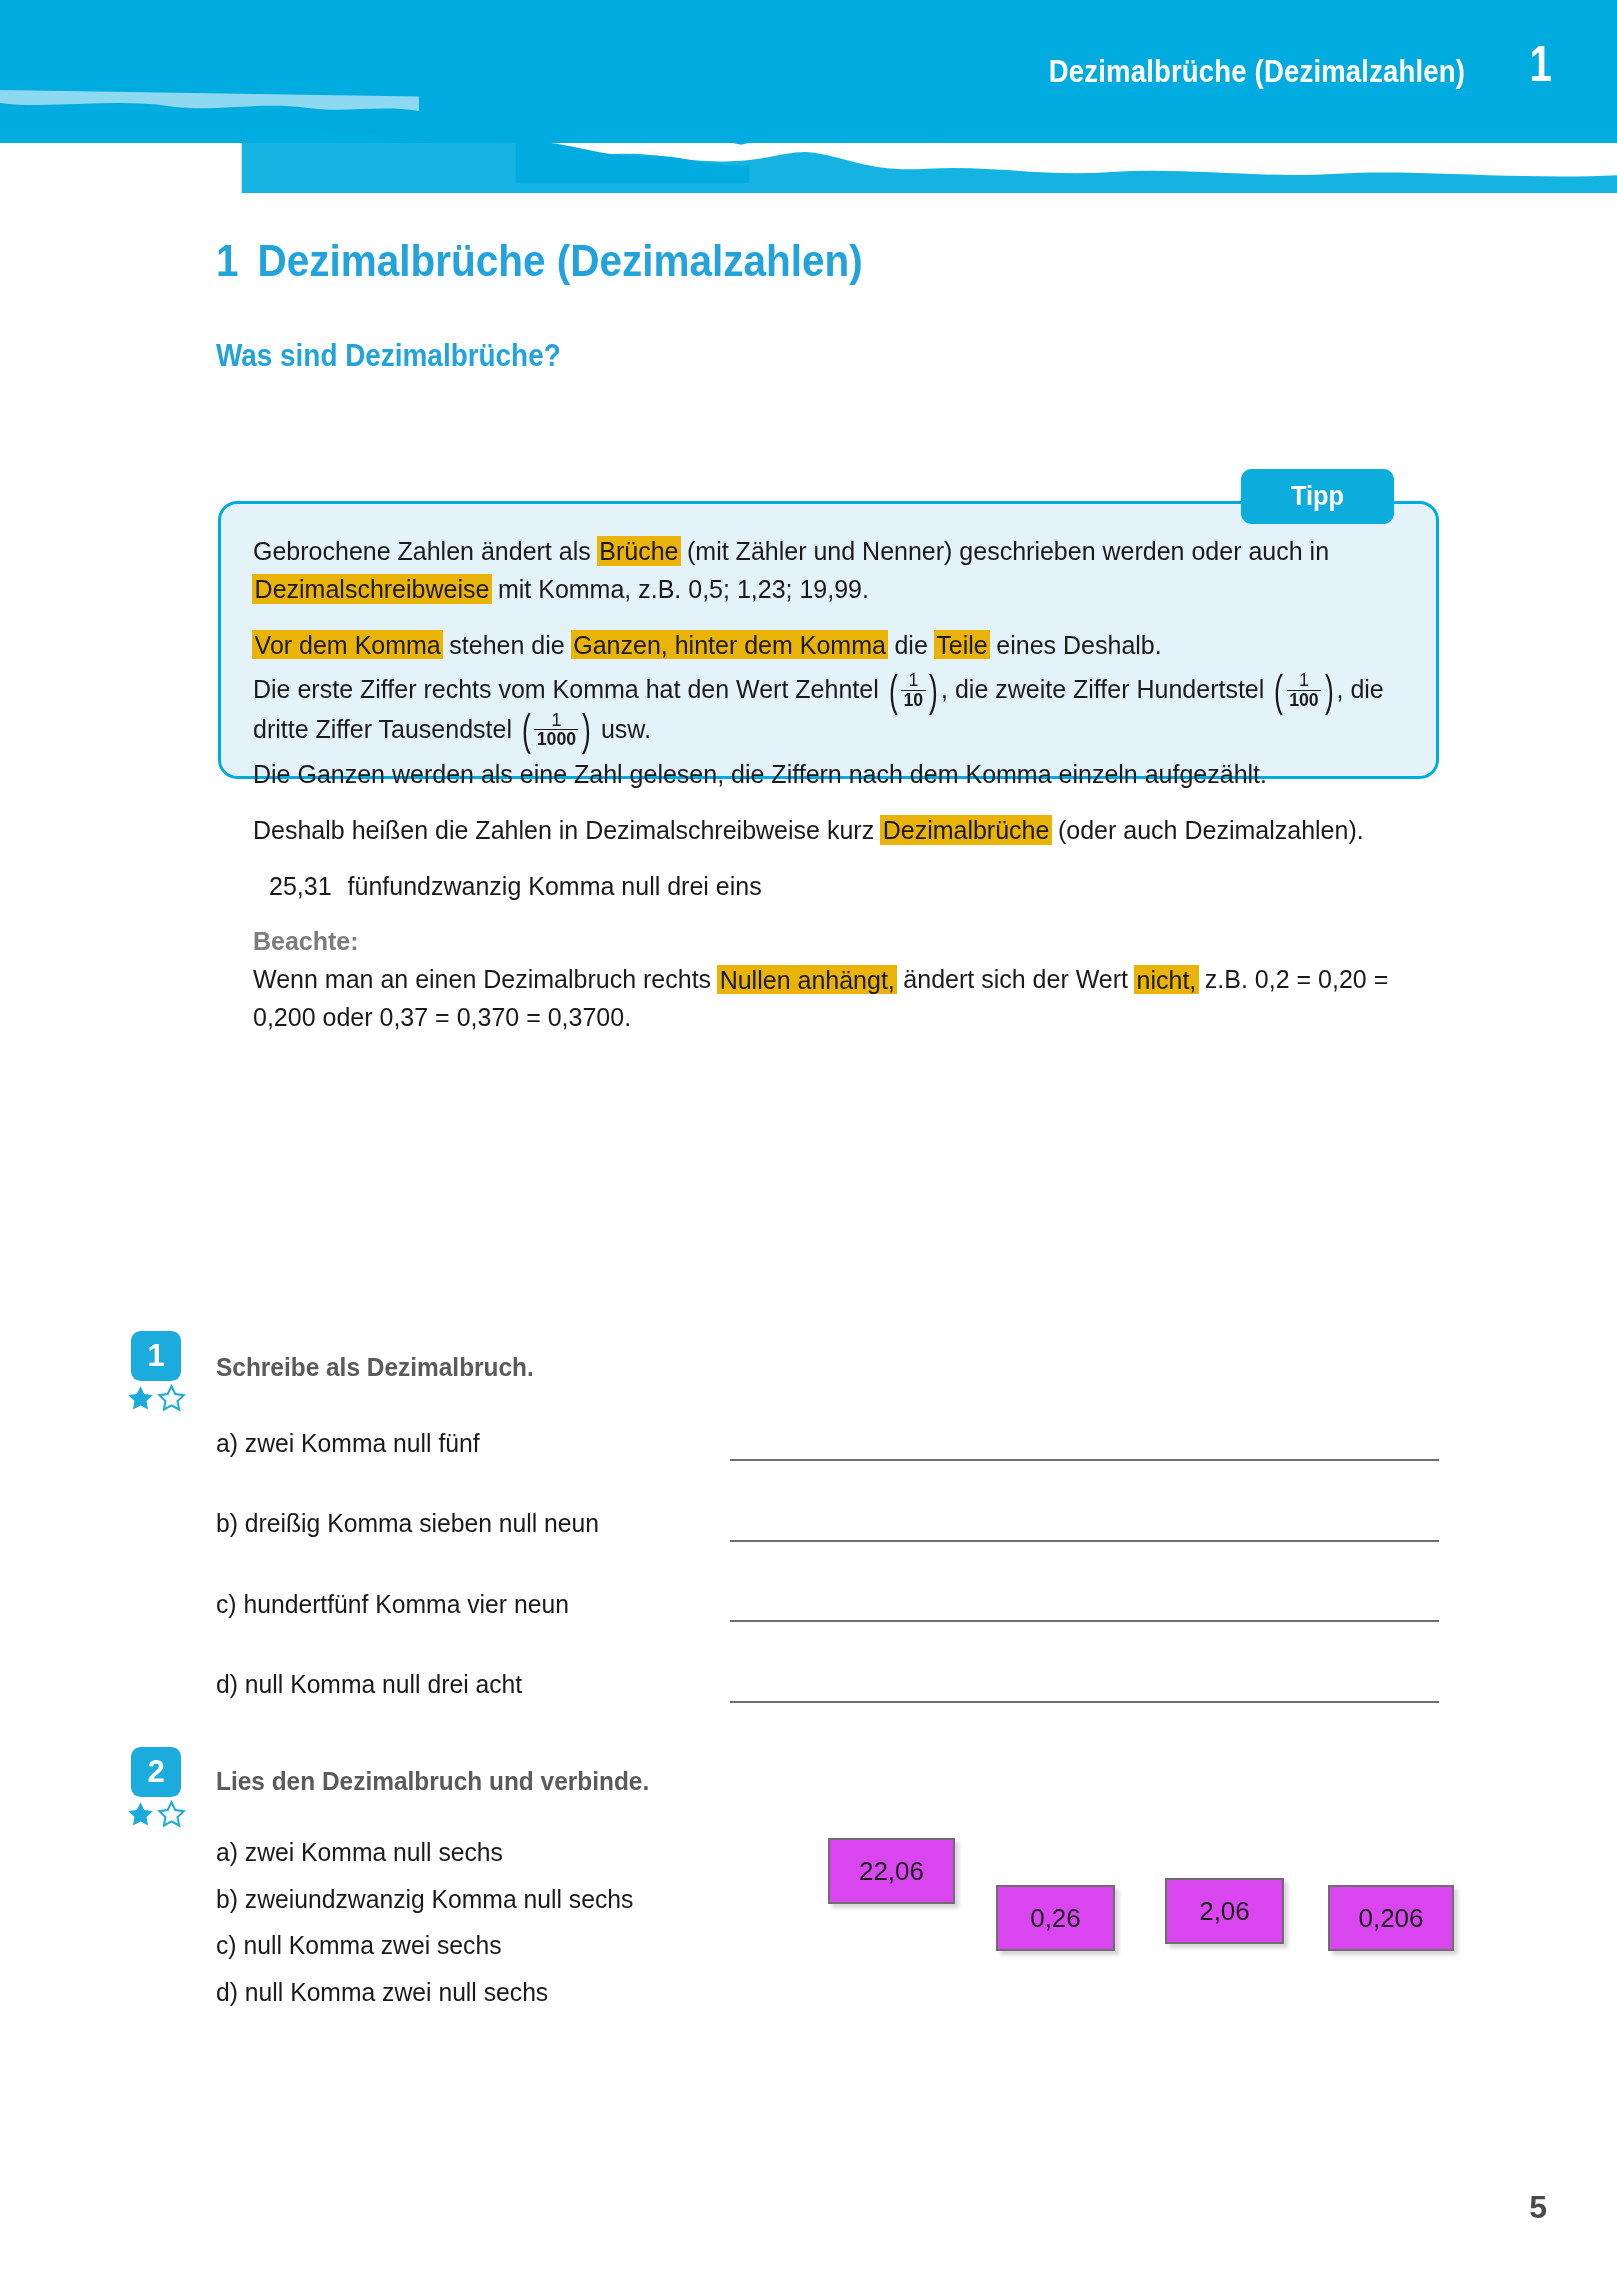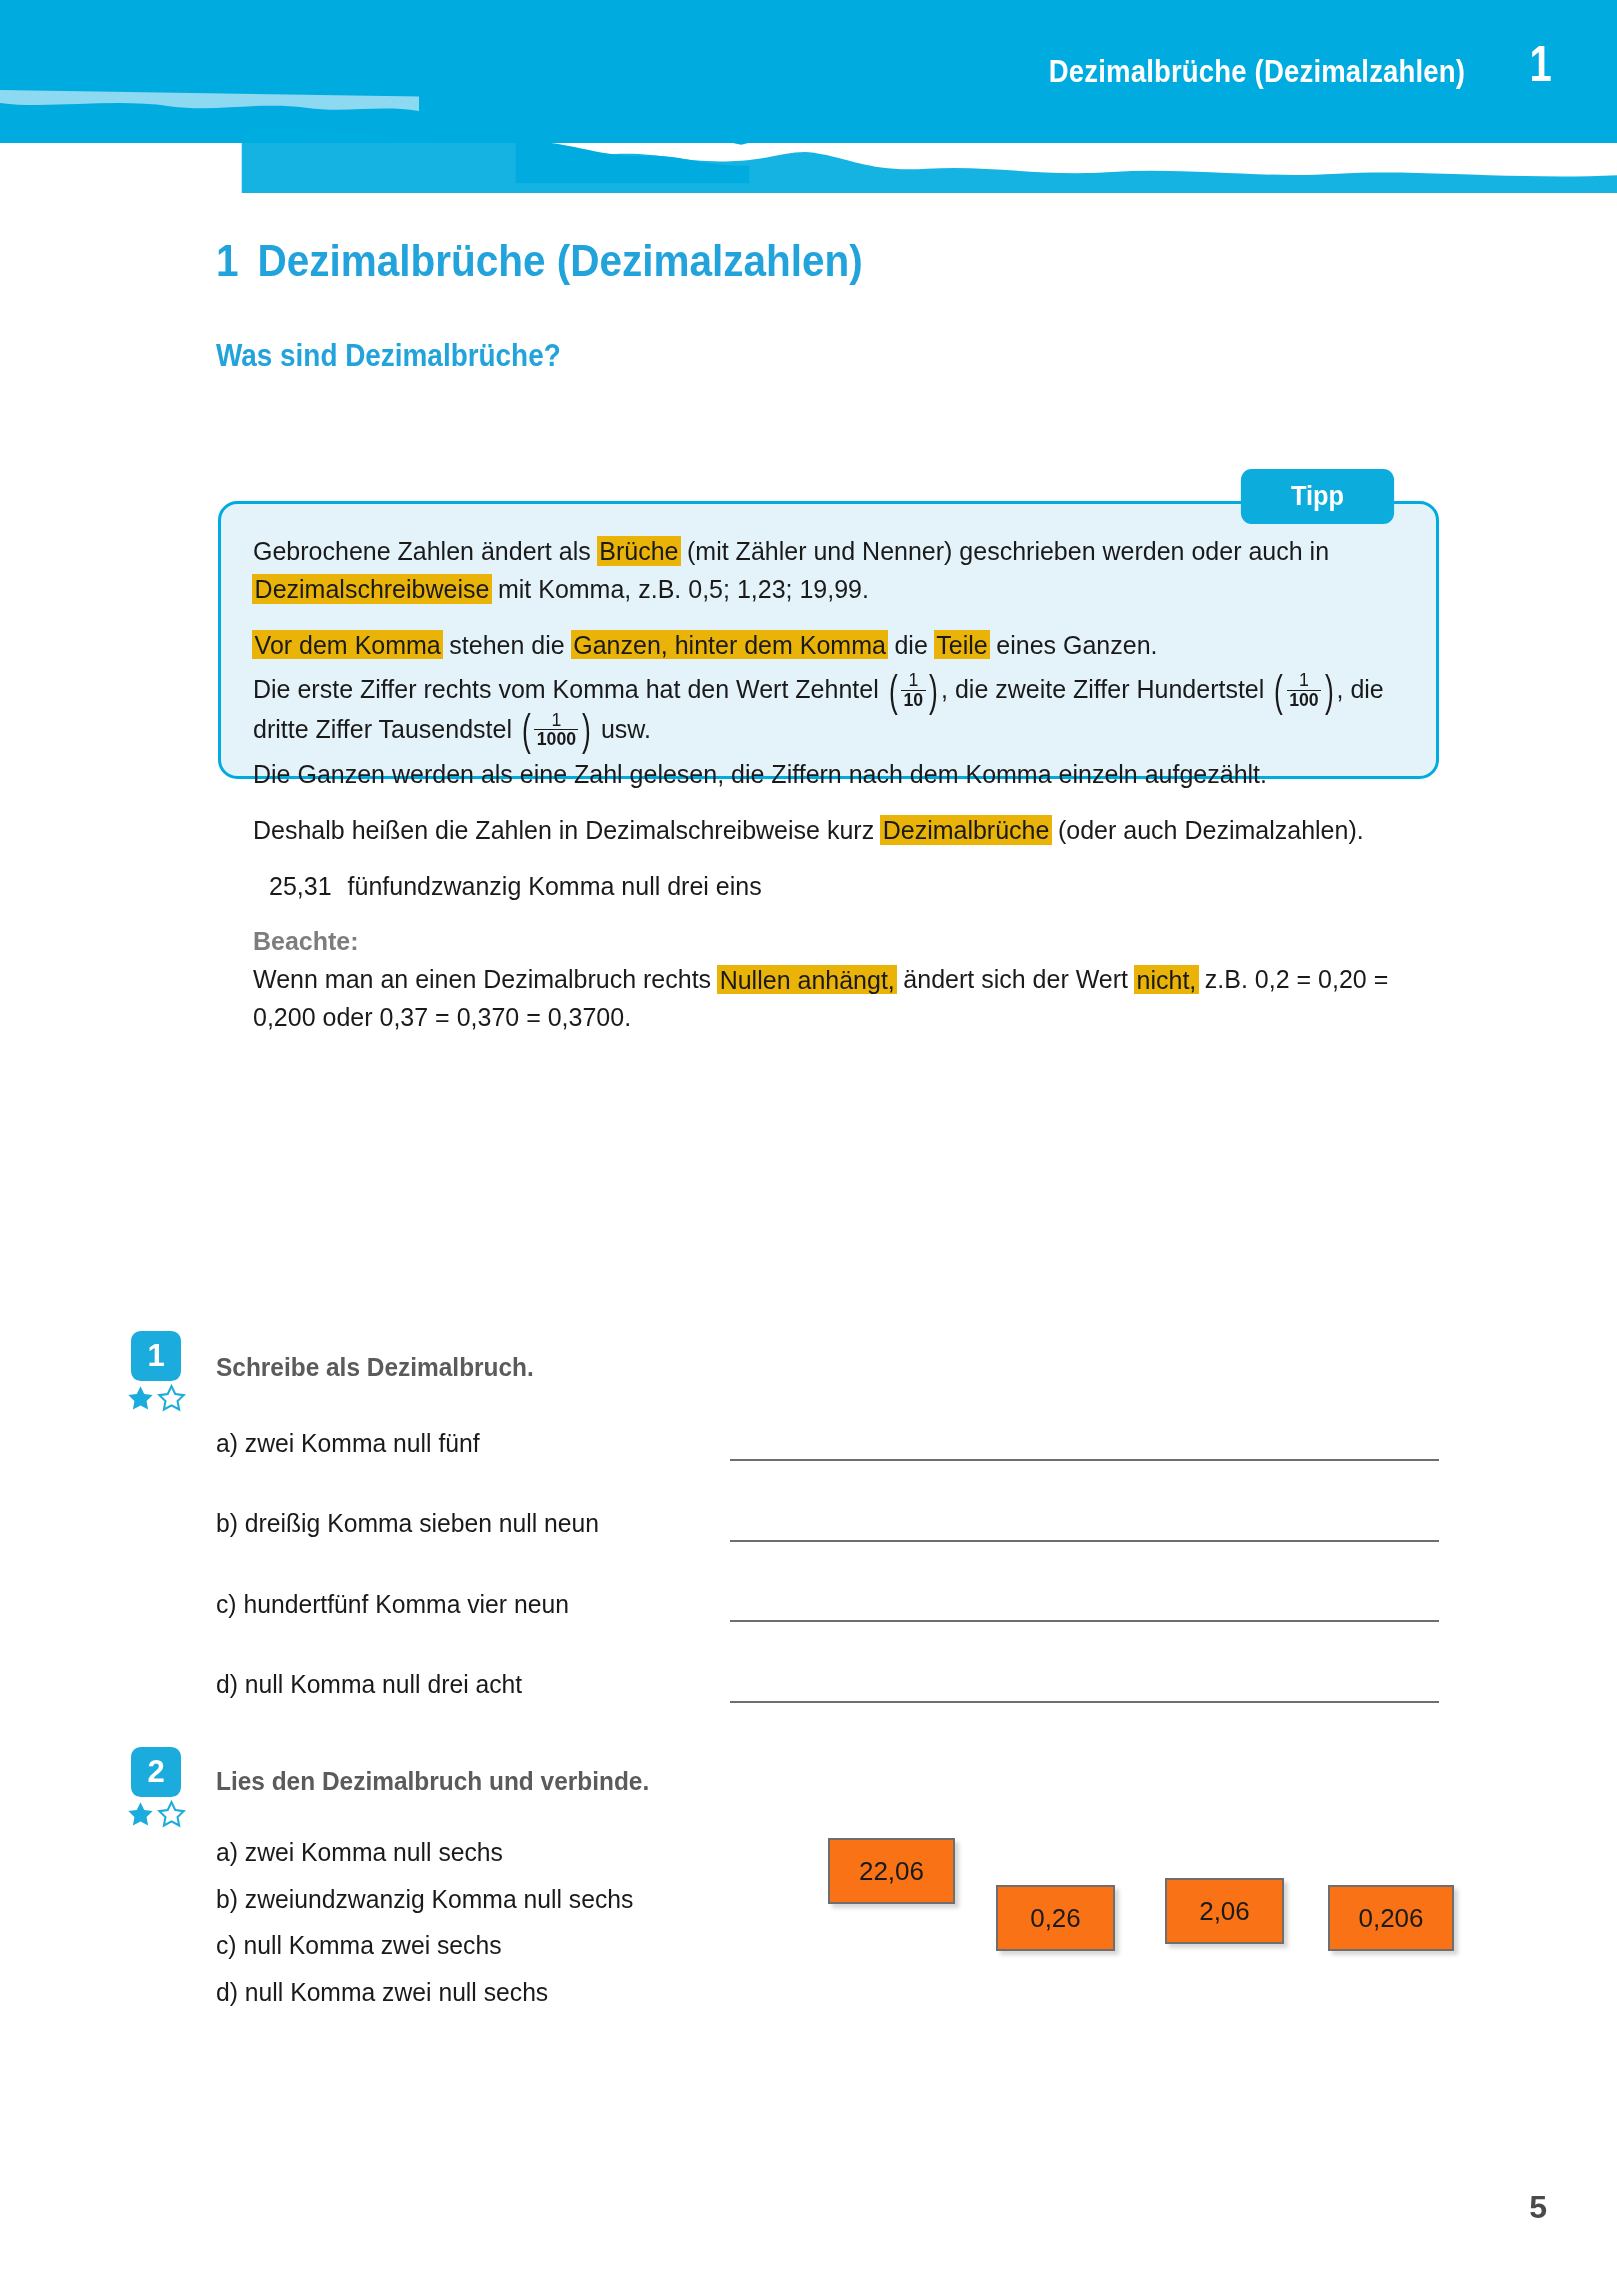--- a/index.html
+++ b/index.html
@@ -209,21 +209,21 @@
   }
   .ansline {
     position: absolute;
     height: 2.4px;
     background: #6E6E6E;
   }
 
   .valbox {
     position: absolute;
     border: 2.4px solid #6E6E6E;
-    background: #f97316;
+    background: #d946ef;
     font-size: 26px;
     color: #1A1A1A;
     display: flex;
     align-items: center;
     justify-content: center;
     box-shadow: 4px 4px 4px rgba(0,0,0,0.16);
   }
 
   .pagenum {
     position: absolute;
@@ -268,21 +268,21 @@
   </div>
   <div class="h2">Was sind Dezimalbrüche?</div>
 
   <div class="tipp-box"></div>
   <div class="tipp-tab">Tipp</div>
 
   <div class="tipp-content">
 
     <p><span>Gebrochene Zahlen ändert als </span><span class="hl">Brüche</span><span> (mit Zähler und Nenner) geschrieben werden oder auch in </span><span class="hl">Dezimalschreibweise</span><span> mit Komma, z.B. 0,5; 1,23; 19,99.</span></p>
 
-    <p class="tight"><span class="hl">Vor dem Komma</span><span> stehen die </span><span class="hl">Ganzen, hinter dem Komma</span><span> die </span><span class="hl">Teile</span><span> eines Ganzen.</span></p>
+    <p class="tight"><span class="hl">Vor dem Komma</span><span> stehen die </span><span class="hl">Ganzen, hinter dem Komma</span><span> die </span><span class="hl">Teile</span><span> eines Deshalb.</span></p>
 
     <p class="tight"><span>Die erste Ziffer rechts vom Komma hat den Wert Zehntel </span><span class="frac">
           <span class="paren">(</span>
           <span class="fcol">
             <span class="fnum">1</span>
             <span class="fden">10</span>
           </span>
           <span class="paren">)</span>
         </span><span>, die zweite Ziffer Hundertstel </span><span class="frac">
           <span class="paren">(</span>

